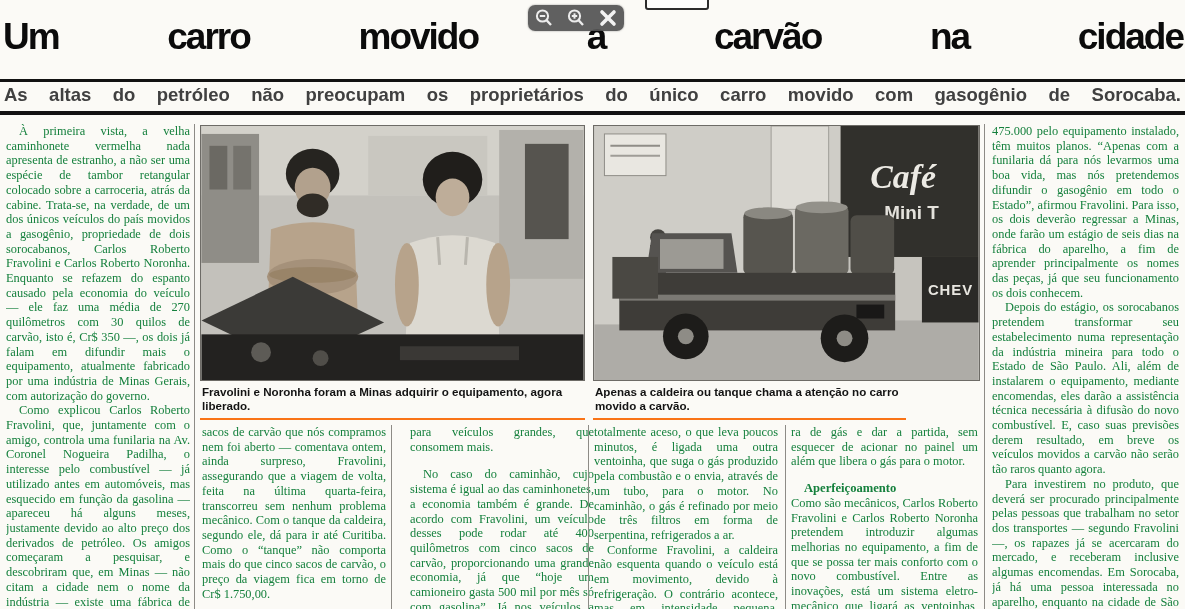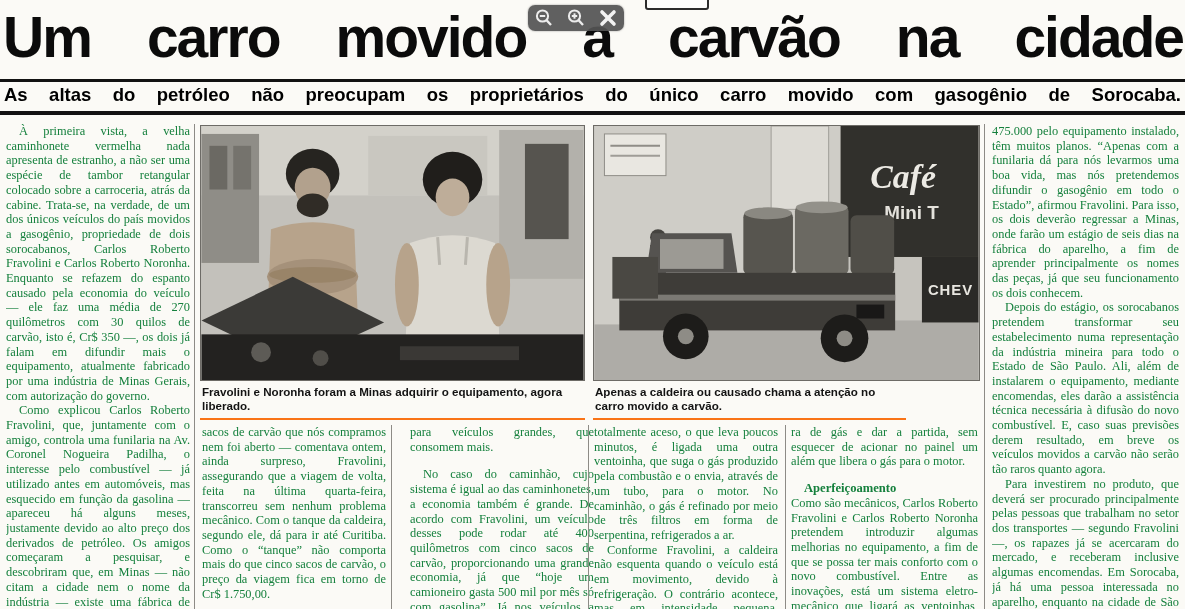--- a/index.html
+++ b/index.html
@@ -6,31 +6,31 @@
   html,body { width:1185px; height:609px; overflow:hidden; }
   .page {
     position:relative; width:1185px; height:609px;
     background:#fbfaf6; color:#161616;
     font-family:"Liberation Serif","DejaVu Serif",serif;
   }
   
   .headline {
     position:absolute; left:3px; top:0; width:1180px; height:76px;
     font-family:"Liberation Sans","DejaVu Sans",sans-serif;
-    font-weight:bold; font-size:57px; letter-spacing:-2px;
+    font-weight:bold; font-size:37px; letter-spacing:-2px;
     line-height:74px; color:#0b0b0b; white-space:nowrap;
     text-align:justify; text-align-last:justify;
   }
   .rule { position:absolute; left:0; width:1185px; background:#121212; }
   .rule-a { top:79px; height:3px; }
   .rule-b { top:111px; height:4px; }
   .subhead {
     position:absolute; left:4px; top:84px; width:1177px;
     font-family:"Liberation Sans","DejaVu Sans",sans-serif;
-    font-weight:bold; font-size:18.5px; color:#000000;
+    font-weight:bold; font-size:18.5px; color:#404040;
     text-align:justify; text-align-last:justify; white-space:nowrap;
   }
   
   .toolbar {
     position:absolute; left:528px; top:5px; width:96px; height:26px;
     background:rgba(84,84,84,.93); border-radius:7px;
     display:flex; align-items:center; justify-content:space-around;
     box-shadow:0 0 2px rgba(0,0,0,.4); z-index:9;
   }
   .tbtn { background:none; border:none; width:28px; height:24px;
@@ -176,21 +176,21 @@
         <circle cx="92" cy="212" r="8" fill="#8e8c86"></circle>
         <circle cx="252" cy="214" r="24" fill="#1d1c1a"></circle>
         <circle cx="252" cy="214" r="8" fill="#8e8c86"></circle>
         <rect x="264" y="180" width="28" height="14" fill="#191817"></rect>
       </g>
       <g>
         <rect x="330" y="132" width="57" height="66" fill="#2b2a27"></rect>
         <text x="336" y="170" font-family="Liberation Sans, sans-serif" font-weight="bold" font-size="15" letter-spacing="1" fill="#e8e6e0">CHEV</text>
       </g>
     </svg>
-    <div class="caption">Apenas a caldeira ou causado chama a atenção no carro movido a carvão.</div>
+    <div class="caption">Apenas a caldeira ou tanque chama a atenção no carro movido a carvão.</div>
   </div>
 
   <div class="subcol" style="left:202px; width:184px;">
     <p class="noind">sacos de carvão que nós compramos nem foi aberto — comentava ontem, ainda surpreso, Fravolini, assegurando que a viagem de volta, feita na última quarta-feira, transcorreu sem nenhum problema mecânico. Com o tanque da caldeira, segundo ele, dá para ir até Curitiba. Como o “tanque” não comporta mais do que cinco sacos de carvão, o preço da viagem fica em torno de Cr$ 1.750,00.</p>
 
   </div>
   <div class="vr" style="left:391px; top:425px; height:184px;"></div>
 
   <div class="subcol" style="left:410px; width:184px;">
     <p class="noind">para veículos grandes, que consomem mais.</p>

